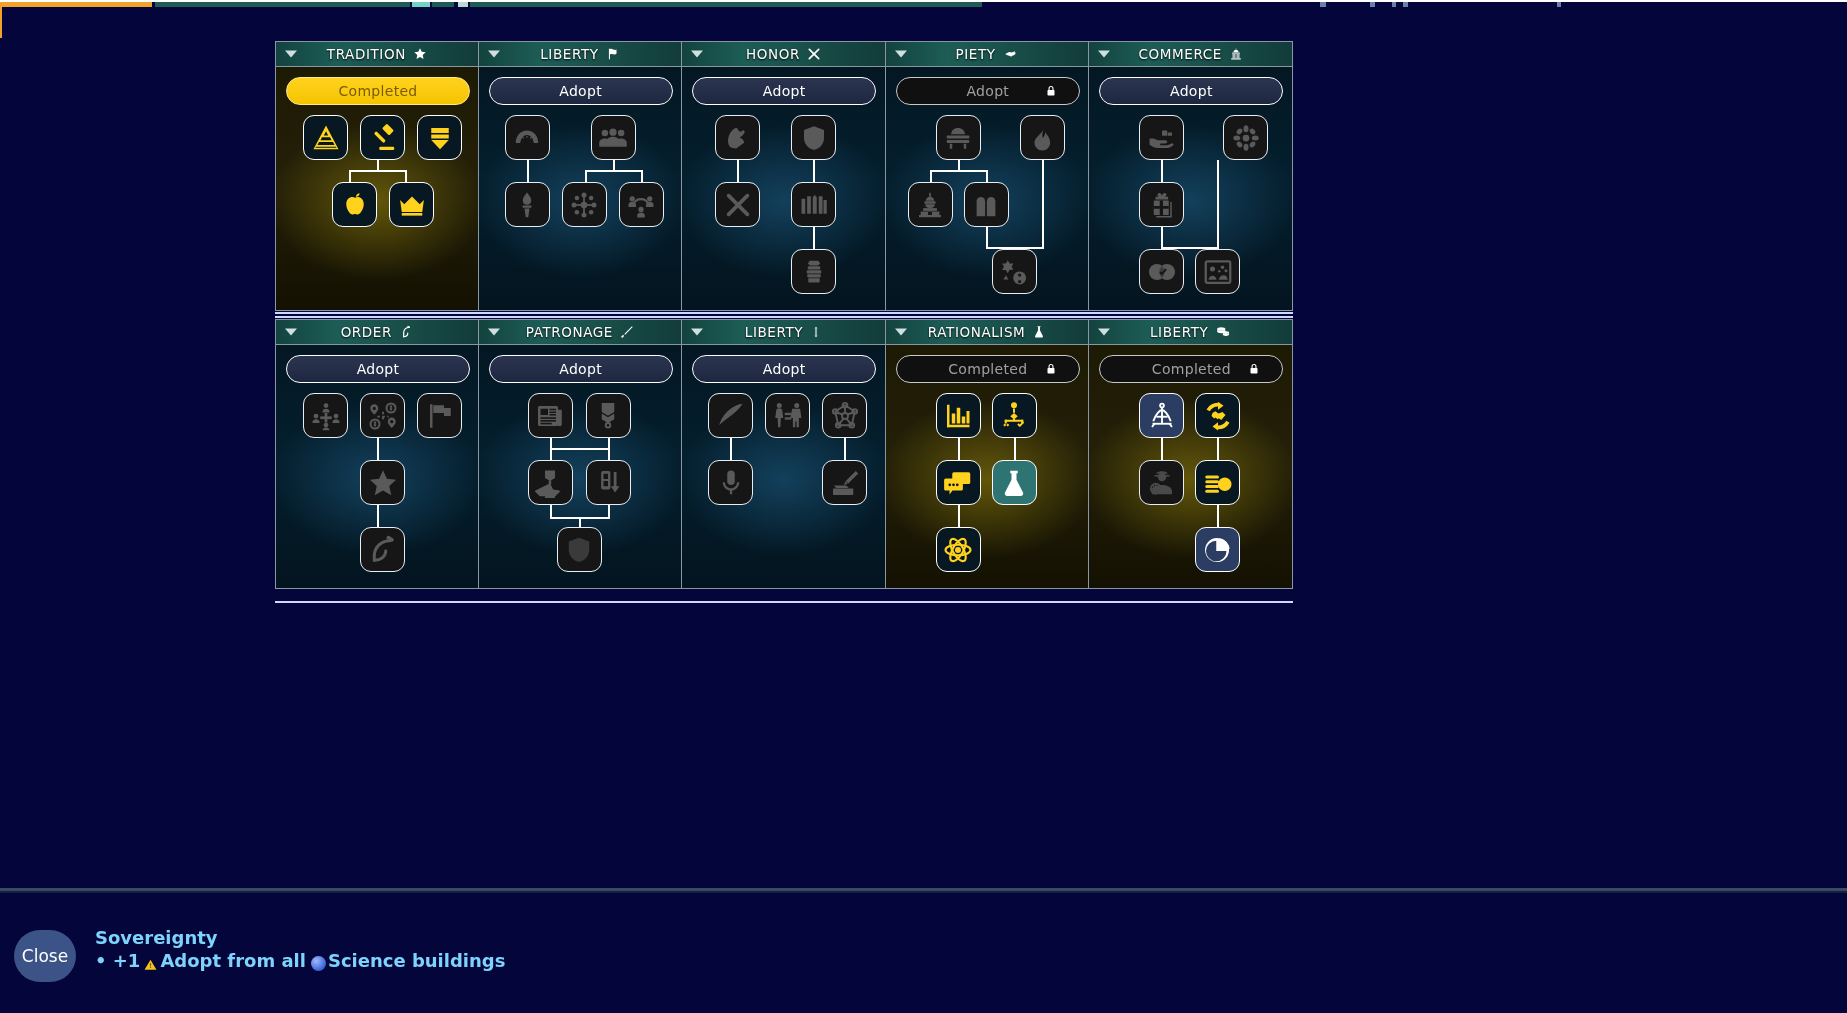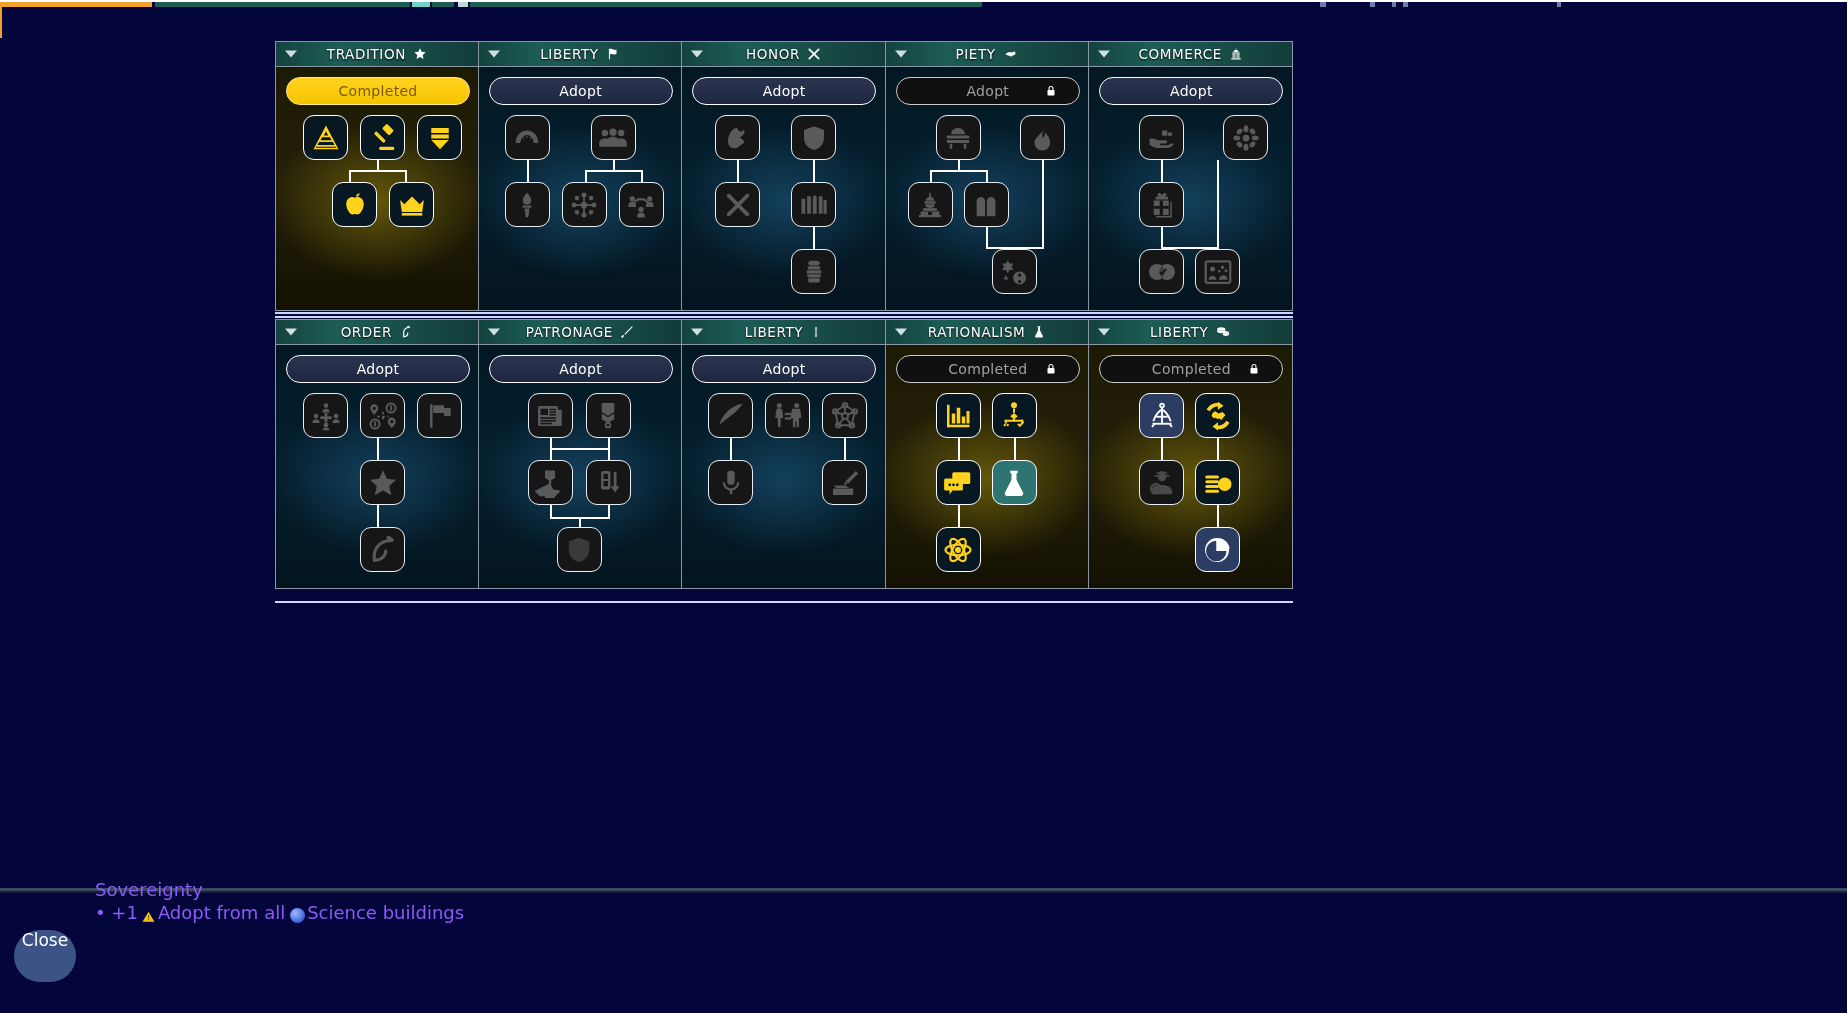--- a/index.html
+++ b/index.html
@@ -98,24 +98,24 @@
 
   .link{ position:absolute; background:#ffffff; }
 
   
   .divider{ position:absolute; left:0; top:888px; width:1847px; height:3px; background:#3a4a63; }
   .divider2{ position:absolute; left:0; top:891px; width:1847px; height:2px; background:#16203a; }
 
   .close-btn{
     position:absolute; left:14px; top:930px; width:62px; height:52px;
     border-radius:26px; background:#3c5387;
-    display:flex; align-items:flex-start; justify-content:center;
+    display:flex; align-items:center; justify-content:center;
     color:#fff; font-size:17px;
   }
-  .tip{ position:absolute; left:95px; top:879px; color:#8b5cf6; }
+  .tip{ position:absolute; left:95px; top:927px; color:#7dd3fc;font-weight:bold; }
   .tip .tname{ font-size:18px; line-height:22px; }
   .tip .tline{ font-size:18px; line-height:24px; display:flex; align-items:center; }
   .ico-gold{ display:inline-block; width:15px; height:14px; margin:0 2px 0 3px; }
   .ico-sci{
     display:inline-block; width:15px; height:15px; border-radius:50%;
     background:radial-gradient(circle at 35% 33%, #9fb9ff 0%, #3b63d6 70%, #2442a0 100%);
     margin:0 2px 0 5px; position:relative; top:2px;
   }
 
   .adopt-policy{

